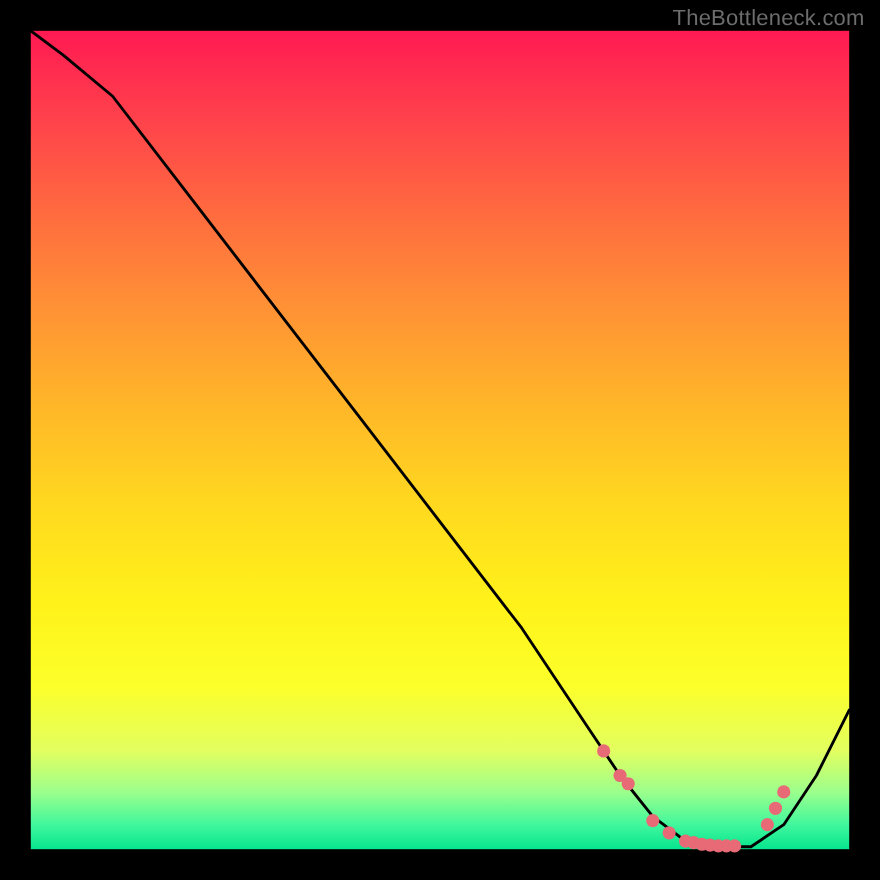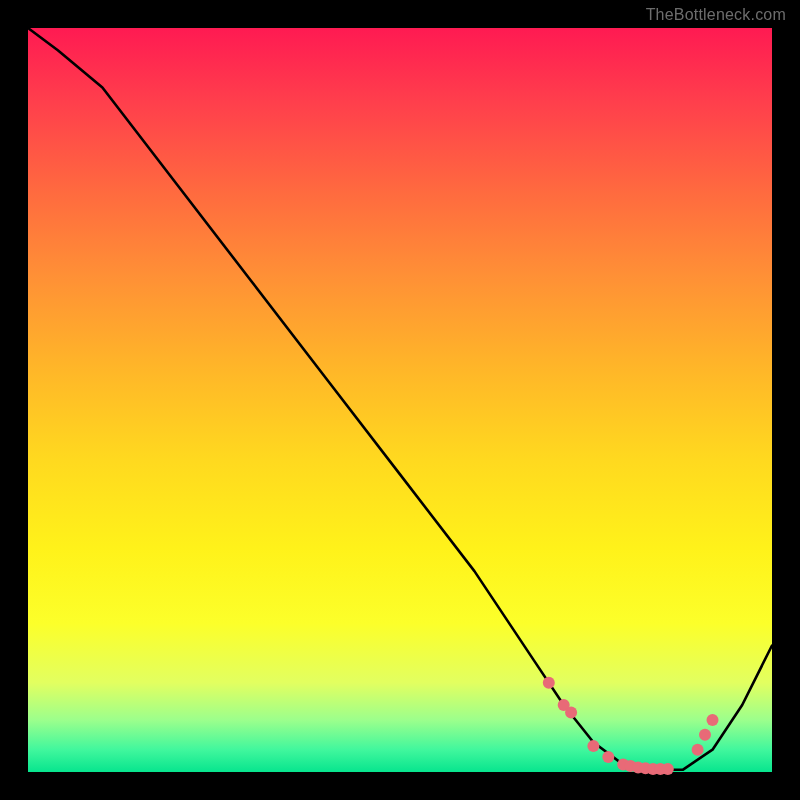--- a/index.html
+++ b/index.html
@@ -36,21 +36,21 @@
       #9cff8c 93%,
       #41f79d 97%,
       #07e58e 100%
     );
   }
   .attrib {
     position: absolute;
     top: 6px;
     right: 14px;
     color: #6d6d6d;
-    font-size: 16px;
+    font-size: 20px;
     font-weight: 500;
     letter-spacing: 0.2px;
   }
   svg.curve {
     position: absolute;
     left: 0;
     top: 0;
     width: 744px;
     height: 744px;
     overflow: visible;

